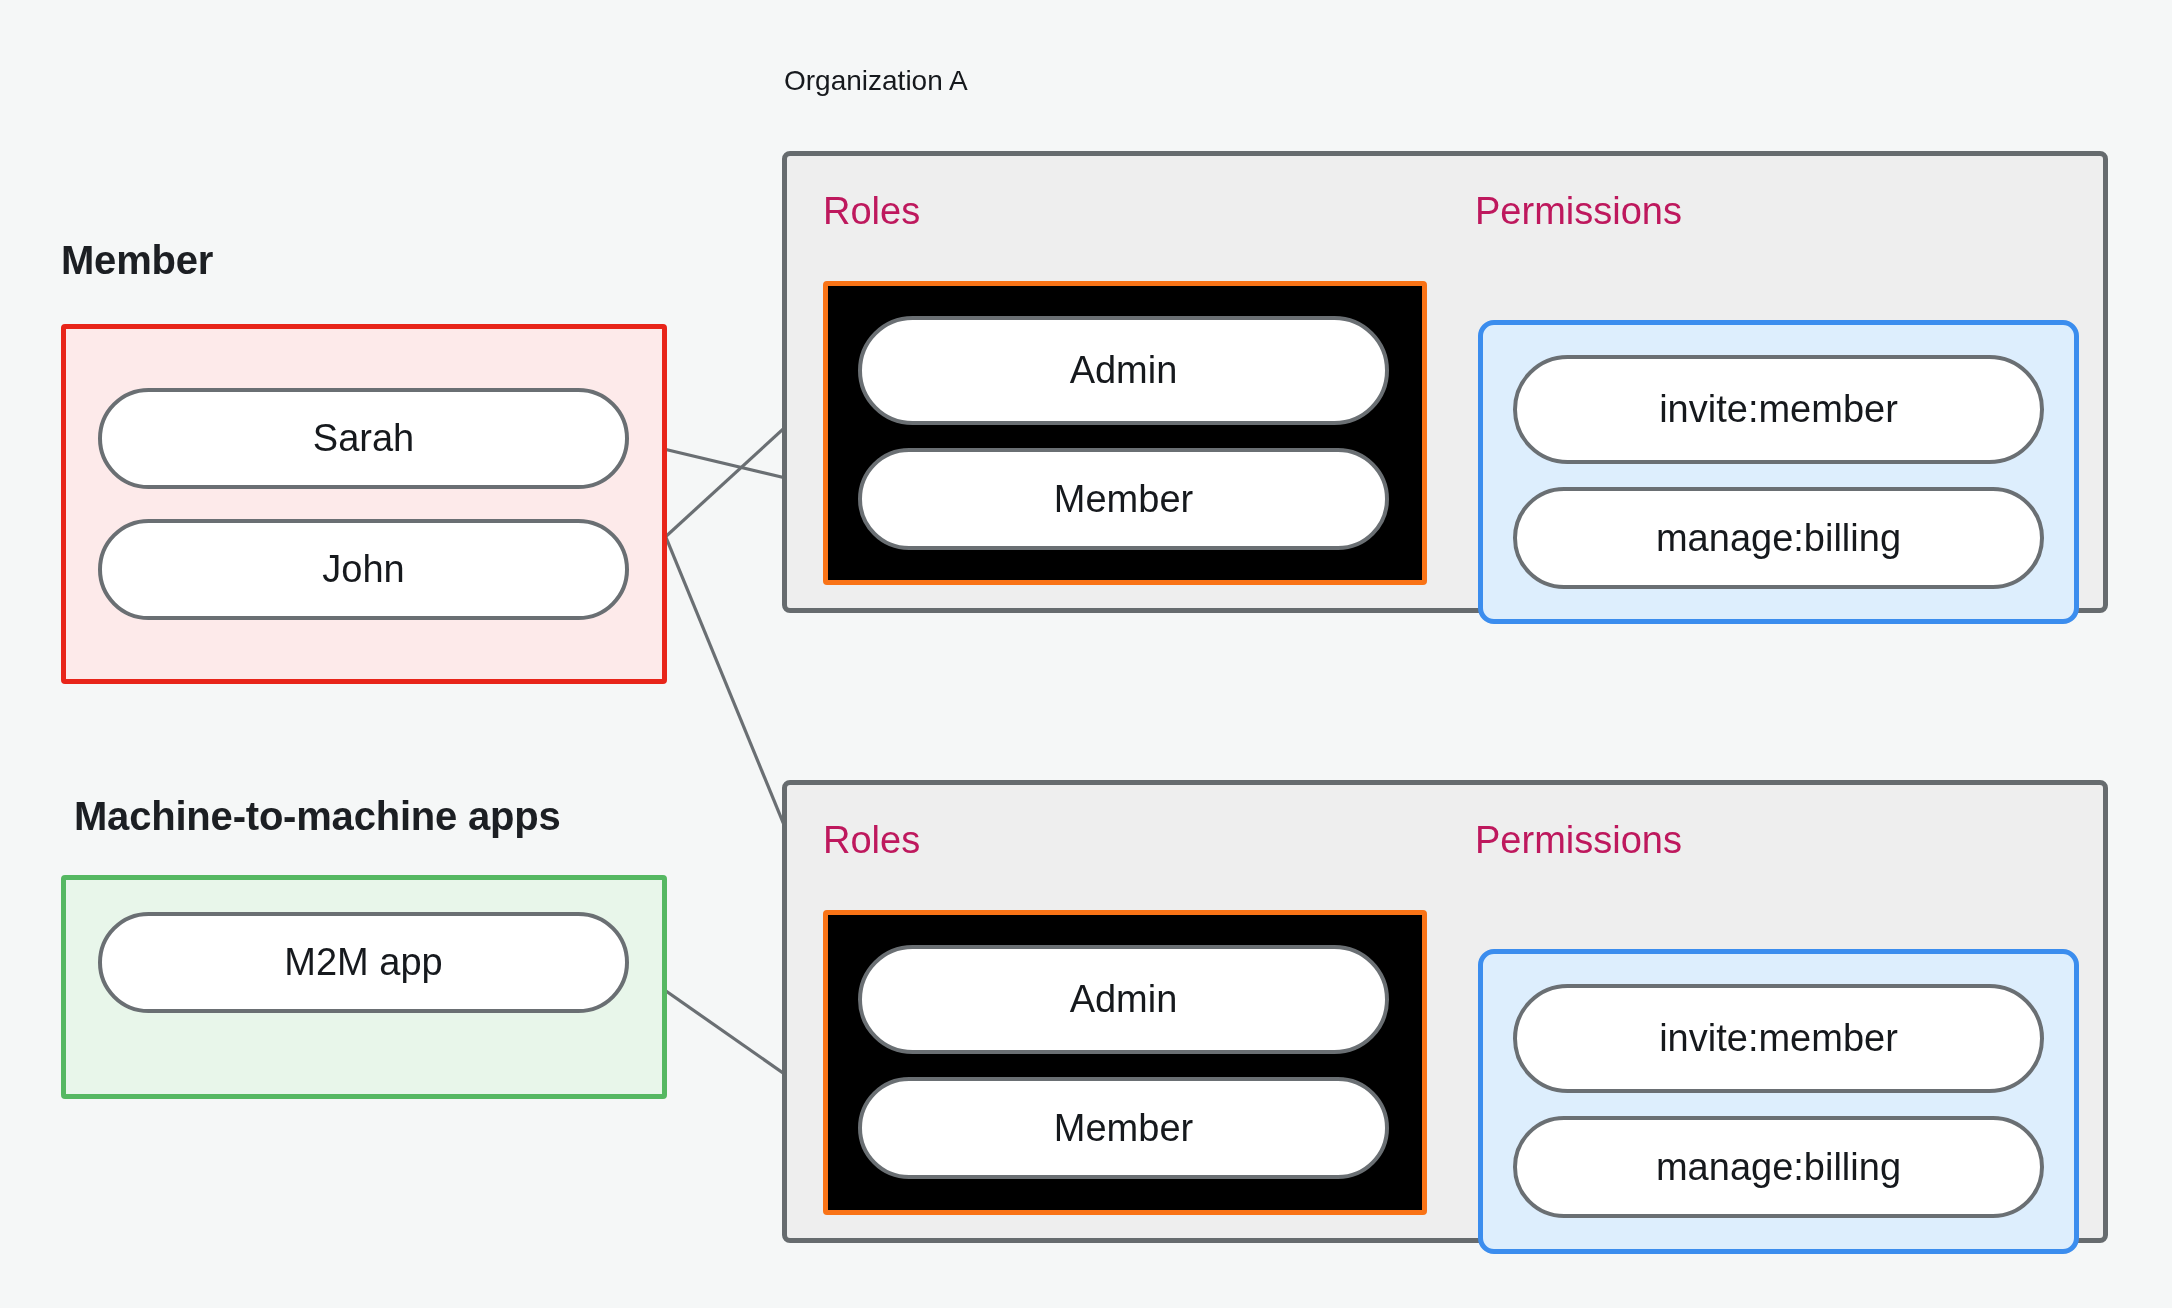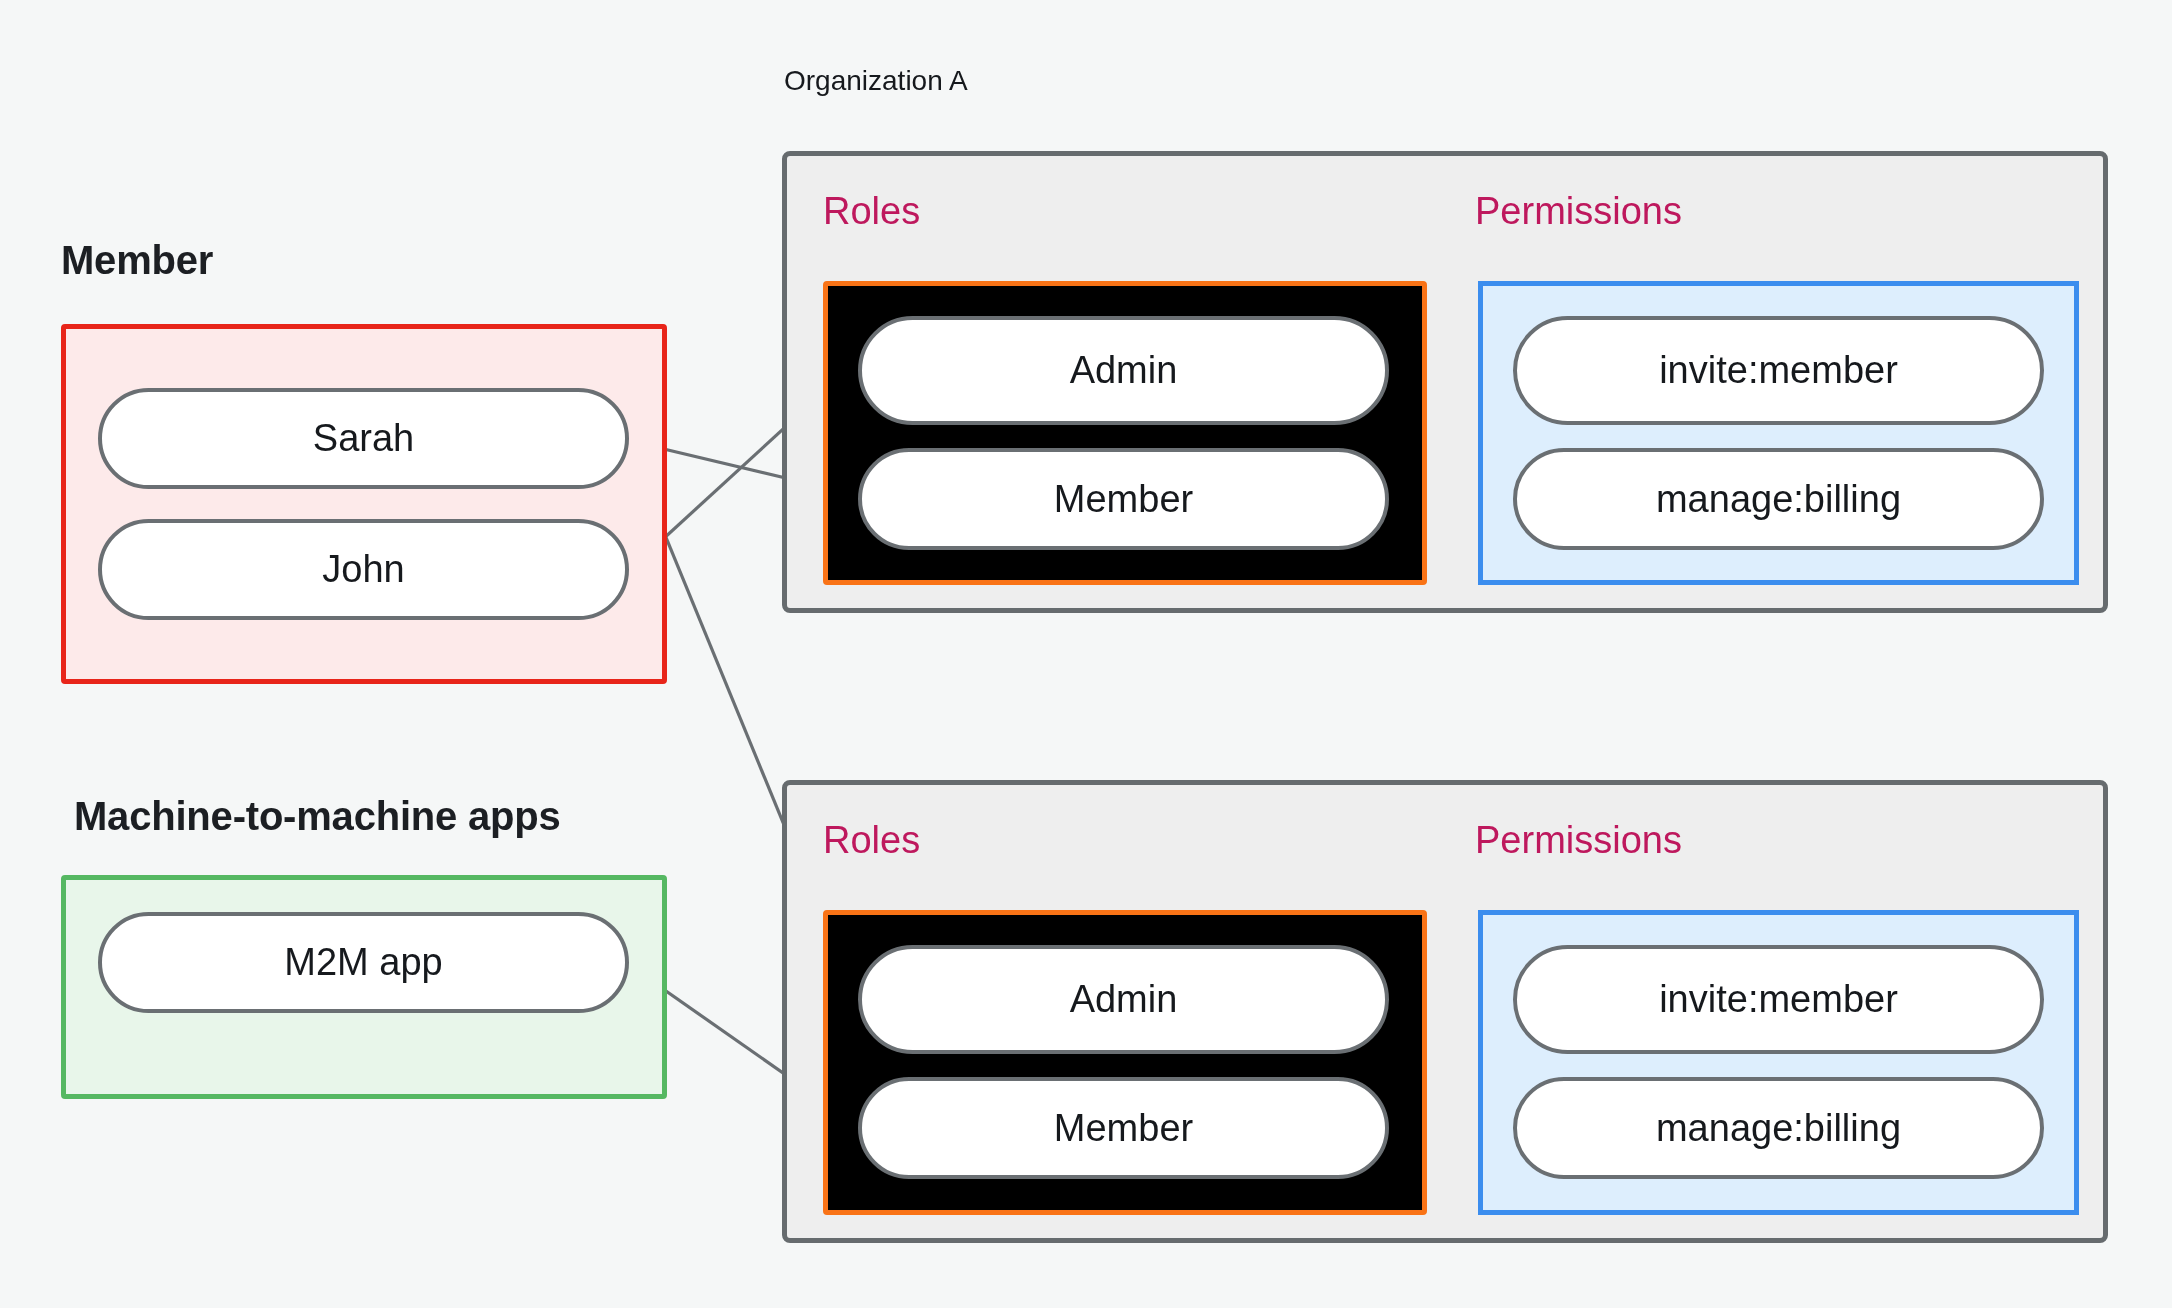--- a/index.html
+++ b/index.html
@@ -53,21 +53,22 @@
     border-radius: 8px;
   }
   .group-roles {
     background: #000000;
     border: 5px solid #f97316;
     border-radius: 4px;
   }
   .group-perms {
     background: #ddeefd;
     border: 5px solid #3b8dee;
-    border-radius: 0;
+    border-radius: 16px;
+    margin-top: 39px;
   }
 
   
   .col-caption {
     position: absolute;
     font-size: 38px;
     font-weight: 400;
     color: #be185d;
     white-space: nowrap;
   }

